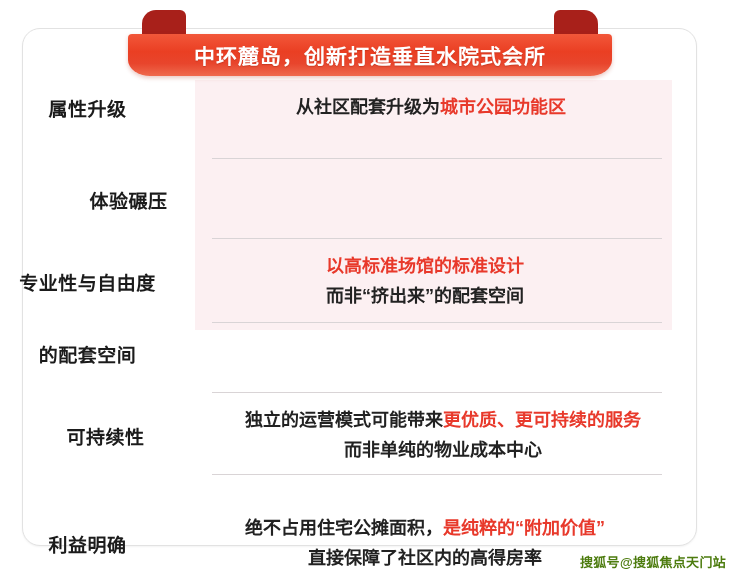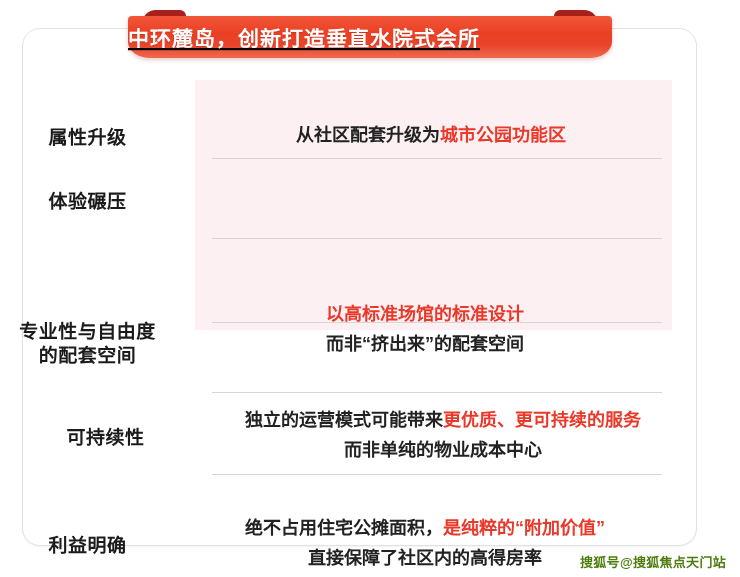--- a/index.html
+++ b/index.html
@@ -51,31 +51,30 @@
     left: 142px;
     border-radius: 14px 6px 0 0;
   }
   .ribbon-tail.right {
     right: 142px;
     border-radius: 6px 14px 0 0;
   }
   #banner {
     position: absolute;
     left: 128px;
-    top: 16px;
+    top: 34px;
     width: 484px;
     height: 42px;
     z-index: 2;
     background: linear-gradient(180deg, #f2573a 0%, #ea3f23 42%, #e8452c 70%, #ef6a4e 100%);
     border-radius: 4px 4px 22px 22px / 4px 4px 16px 16px;
     display: flex;
     align-items: center;
-    justify-content: flex-start;
+    justify-content: center;
     box-shadow: 0 2px 4px rgba(170,40,20,0.25);
-    text-decoration: underline;
   }
   #banner-title {
     color: #ffffff;
     font-size: 21px;
     font-weight: bold;
     letter-spacing: 1px;
     white-space: nowrap;
     text-shadow: 0 1px 1px rgba(150,30,10,0.35);
   }
 
@@ -161,32 +160,32 @@
 
 <div id="banner-wrap">
   <div class="ribbon-tail left"></div>
   <div class="ribbon-tail right"></div>
   <div id="banner">
     <span id="banner-title">中环麓岛，创新打造垂直水院式会所</span>
   </div>
 </div>
 
 <div id="rows">
-    <div class="row" style="top: 104px; height: 62px; gap: 12px;">
+    <div class="row" style="top: 76px; height: 62px; gap: 12px;">
       <div class="row-label">属性升级</div>
       <div class="row-content">
         <div class="line"><span>从社区配套升级为</span><span class="hl">城市公园功能区</span></div>
       </div>
     </div>
     <div class="divider" style="top: 158px;"></div>
-    <div class="row" style="top: 168px; height: 62px;">
+    <div class="row" style="top: 168px; height: 62px; margin-left: 41px;">
       <div class="row-label">体验碾压</div>
     </div>
     <div class="divider" style="top: 238px;"></div>
-    <div class="row" style="top: 248px; height: 66px; margin-top: 48px;">
+    <div class="row" style="top: 248px; height: 66px;">
       <div class="row-label">专业性与自由度</div>
       <div class="row-content">
         <div class="line"><span class="hl">以高标准场馆的标准设计</span></div>
         <div class="line"><span>而非“挤出来”的配套空间</span></div>
       </div>
     </div>
     <div class="divider" style="top: 322px;"></div>
     <div class="row" style="top: 330px; height: 46px;">
       <div class="row-label">的配套空间</div>
     </div>

